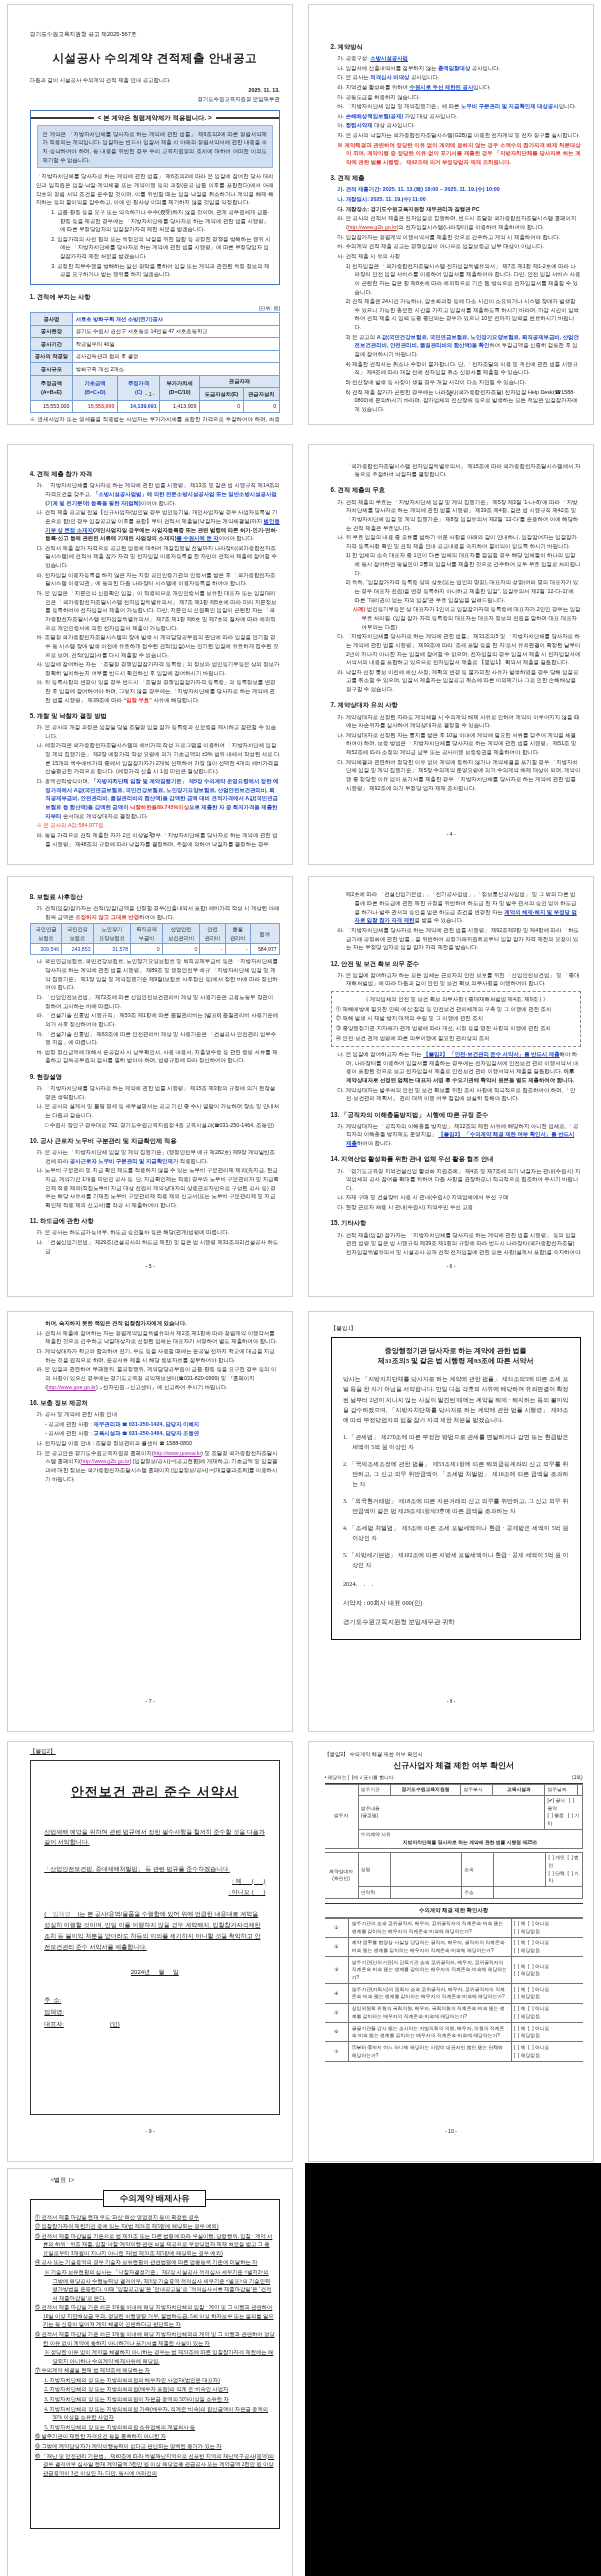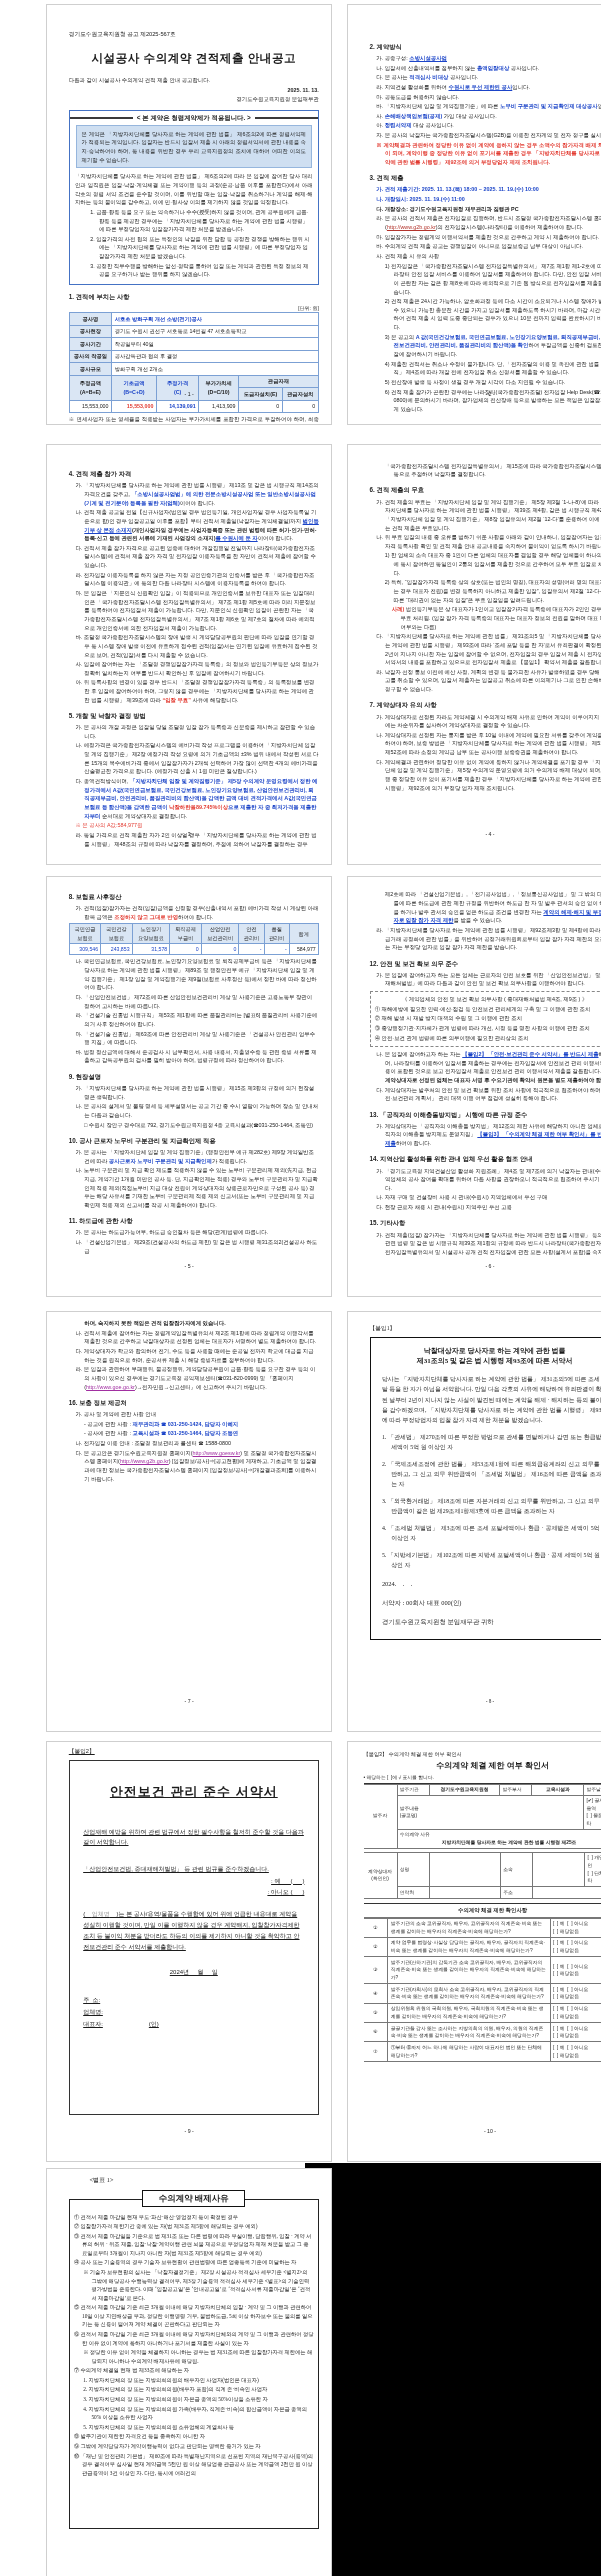--- a/index.html
+++ b/index.html
@@ -1,20 +1,20 @@
 <!DOCTYPE html>
 <html style="font-size:8.2px"><head>
 <meta charset="utf-8">
 <style>
   html,body{margin:0;padding:0;background:#fff;}
   #canvas{position:relative;width:602px;height:2730px;background:#fff;overflow:hidden;
     font-family:"Liberation Sans",sans-serif;color:#1c1c1c;}
   .black{position:absolute;background:#000;}
   .page{position:absolute;width:286px;height:421px;background:#fff;border:0.5px solid #cfcfcf;
-    box-sizing:border-box;overflow:hidden;margin-left:39px;}
+    box-sizing:border-box;overflow:hidden;}
   .pi{padding:13.4px 12.4px 0 21.6px;font-size:5.4px;line-height:1.6;}
   .pf{position:absolute;bottom:27px;left:0;right:0;text-align:center;font-size:5.2px;color:#222;}
   p{margin:1px 0;}
   .sec{font-weight:700;font-size:6.3px;margin:6.7px 0 2.1px;}
   .ga{padding-left:15.5px;text-indent:-8.8px;}
   .n1{padding-left:24px;text-indent:-8.8px;}
   .n2{padding-left:31px;text-indent:-8.8px;}
   .ctr{text-align:center;}
   .rgt{text-align:right;}
   .b{font-weight:700;}
@@ -65,21 +65,21 @@
   .form td{border:0.5px solid #777;padding:1.3px 2.1px;vertical-align:middle;}
   .form .fc{text-align:center;border-left:none;}
   .form .fl{color:#333;}
   .thick{border-top:1px solid #333;margin-top:3.1px;}
   .chkhdr{text-align:center;font-weight:700;font-size:5.4px;border-top:0.8px solid #333;border-bottom:0.5px solid #777;padding:2.1px 0;margin-top:4.1px;}
   .ct{font-size:4.8px;}
   .ct td{border:0.5px solid #777;padding:1.5px 2.6px;}
   .ct .num{text-align:center;width:18.5px;border-left:none;}
   .ct .opt{width:66px;border-right:none;}
   
-  .p11wrap{position:relative;margin-top:5.2px;}
+  .p11wrap{position:relative;margin-top:5.2px;text-decoration:underline;}
   .bt{border:1px solid #111;display:inline-block;padding:0.5px 15.5px;font-size:8.5px;font-weight:700;background:#fff;position:relative;z-index:2;}
   .bx{border:0.8px solid #222;margin-top:-7.7px;padding:11.3px 4.1px 5.2px;height:330px;box-sizing:border-box;}
   .bx p{font-size:5.3px;line-height:1.62;}
   .i0{padding-left:8.2px;text-indent:-8.2px;margin:1px 0;}
   .i1{padding-left:17.5px;text-indent:-8.2px;margin:1px 0;}
 </style>
 </head>
 <body>
 
 <div id="canvas">
@@ -323,21 +323,21 @@
    <p class="ga">나. 전자입찰 이용 안내 : 조달청 정보관리과 콜센터 ☎ 1588-0800</p>
    <p class="ga"><span>다. 본 공고안은 경기도수원교육지원청 홈페이지(</span><span class="pl">http://www.goesw.kr</span><span>) 및 조달청 국가종합전자조달시스템 홈페이지(</span><span class="pl">http://www.g2b.go.kr</span><span>) [입찰정보/공사]⇒[공고현황]에 게재하고, 기초금액 및 입찰결과에 대한 정보는 국가종합전자조달시스템 홈페이지 [입찰정보/공사]⇒[개찰결과조회]를 이용하시기 바랍니다.</span></p>
   </div>
   <div class="pf">- 7 -</div>
  </div>
 
  <div class="page serif" style="left:308px;top:1311px;">
   <div class="pi" style="padding-top:5.2px;">
    <p class="att-label">【붙임1】</p>
    <div class="box8">
-    <div class="tt pre">낙찰대상자로 당사자로 하는 계약에 관한 법률
+    <div class="tt pre">중앙행정기관 당사자로 하는 계약에 관한 법률
 제31조의5 및 같은 법 시행령 제93조에 따른 서약서</div>
     <p>당사는 「지방자치단체를 당사자로 하는 계약에 관한 법률」 제31조의5에 따른 조세 포탈 등을 한 자가 아님을 서약합니다. 만일 다음 각호의 사유에 해당하여 유죄판결이 확정된 날부터 2년이 지나지 않는 사실이 발견된 때에는 계약을 해제 · 해지하는 등의 불이익을 감수하겠으며, 「지방자치단체를 당사자로 하는 계약에 관한 법률 시행령」 제93조에 따라 부정당업자의 입찰 참가 자격 제한 처분을 받겠습니다.</p>
     <p class="itm">1. 「관세법」 제270조에 따른 부정한 방법으로 관세를 면탈하거나 감면 또는 환급받은 세액이 5억 원 이상인 자</p>
     <p class="itm">2. 「국제조세조정에 관한 법률」 제53조제1항에 따른 해외금융계좌의 신고 의무를 위반하고, 그 신고 의무 위반금액이 「조세범 처벌법」 제16조에 따른 금액을 초과하는 자</p>
     <p class="itm">3. 「외국환거래법」 제18조에 따른 자본거래의 신고 의무를 위반하고, 그 신고 의무 위반금액이 같은 법 제29조제1항제3호에 따른 금액을 초과하는 자</p>
     <p class="itm">4. 「조세범 처벌법」 제3조에 따른 조세 포탈세액이나 환급 · 공제받은 세액이 5억 원 이상인 자</p>
     <p class="itm">5. 「지방세기본법」 제102조에 따른 지방세 포탈세액이나 환급 · 공제 세액이 5억 원 이상인 자</p>
     <p class="ctr" style="font-size:6.4px;margin-top:8.2px">2024.&nbsp;&nbsp;&nbsp;&nbsp;.&nbsp;&nbsp;&nbsp;&nbsp;.</p>
     <p class="rgt" style="font-size:6.4px;margin-top:7.2px">서약자 : 00회사 대표 000(인)</p>
     <p class="rgt" style="font-size:6.4px;margin-top:8.2px">경기도수원교육지원청 분임재무관 귀하</p>
@@ -361,21 +361,21 @@
     <p>업체명:</p>
     <p><span>대표자:</span><span style="margin-left:46px">(인)</span></p>
    </div>
   </div>
   <div class="pf">- 9 -</div>
  </div>
 
  <div class="page p10" style="left:308px;top:1741px;">
   <div class="pi" style="padding:7.2px 10.3px 0 15.5px;">
    <p style="font-size:5.2px">【붙임3】 수의계약 체결 제한 여부 확인서</p>
-   <div class="tt">수의계약 체결 제한 여부 확인서</div>
+   <div class="tt">신규사업자 체결 제한 여부 확인서</div>
    <div class="noterow">
     <span>• 해당하는 [&nbsp;&nbsp;]에 √ 표시를 합니다.</span>
     <span>(1쪽)</span>
    </div>
    <table class="form">
     <tbody>
             <tr>
      <td rowspan="3" class="fc" style="width:29px">발주자</td>
      <td class="fl" style="width:27px">발주기관</td>
      <td class="b ctr" style="width:66px">경기도수원교육지원청</td>

